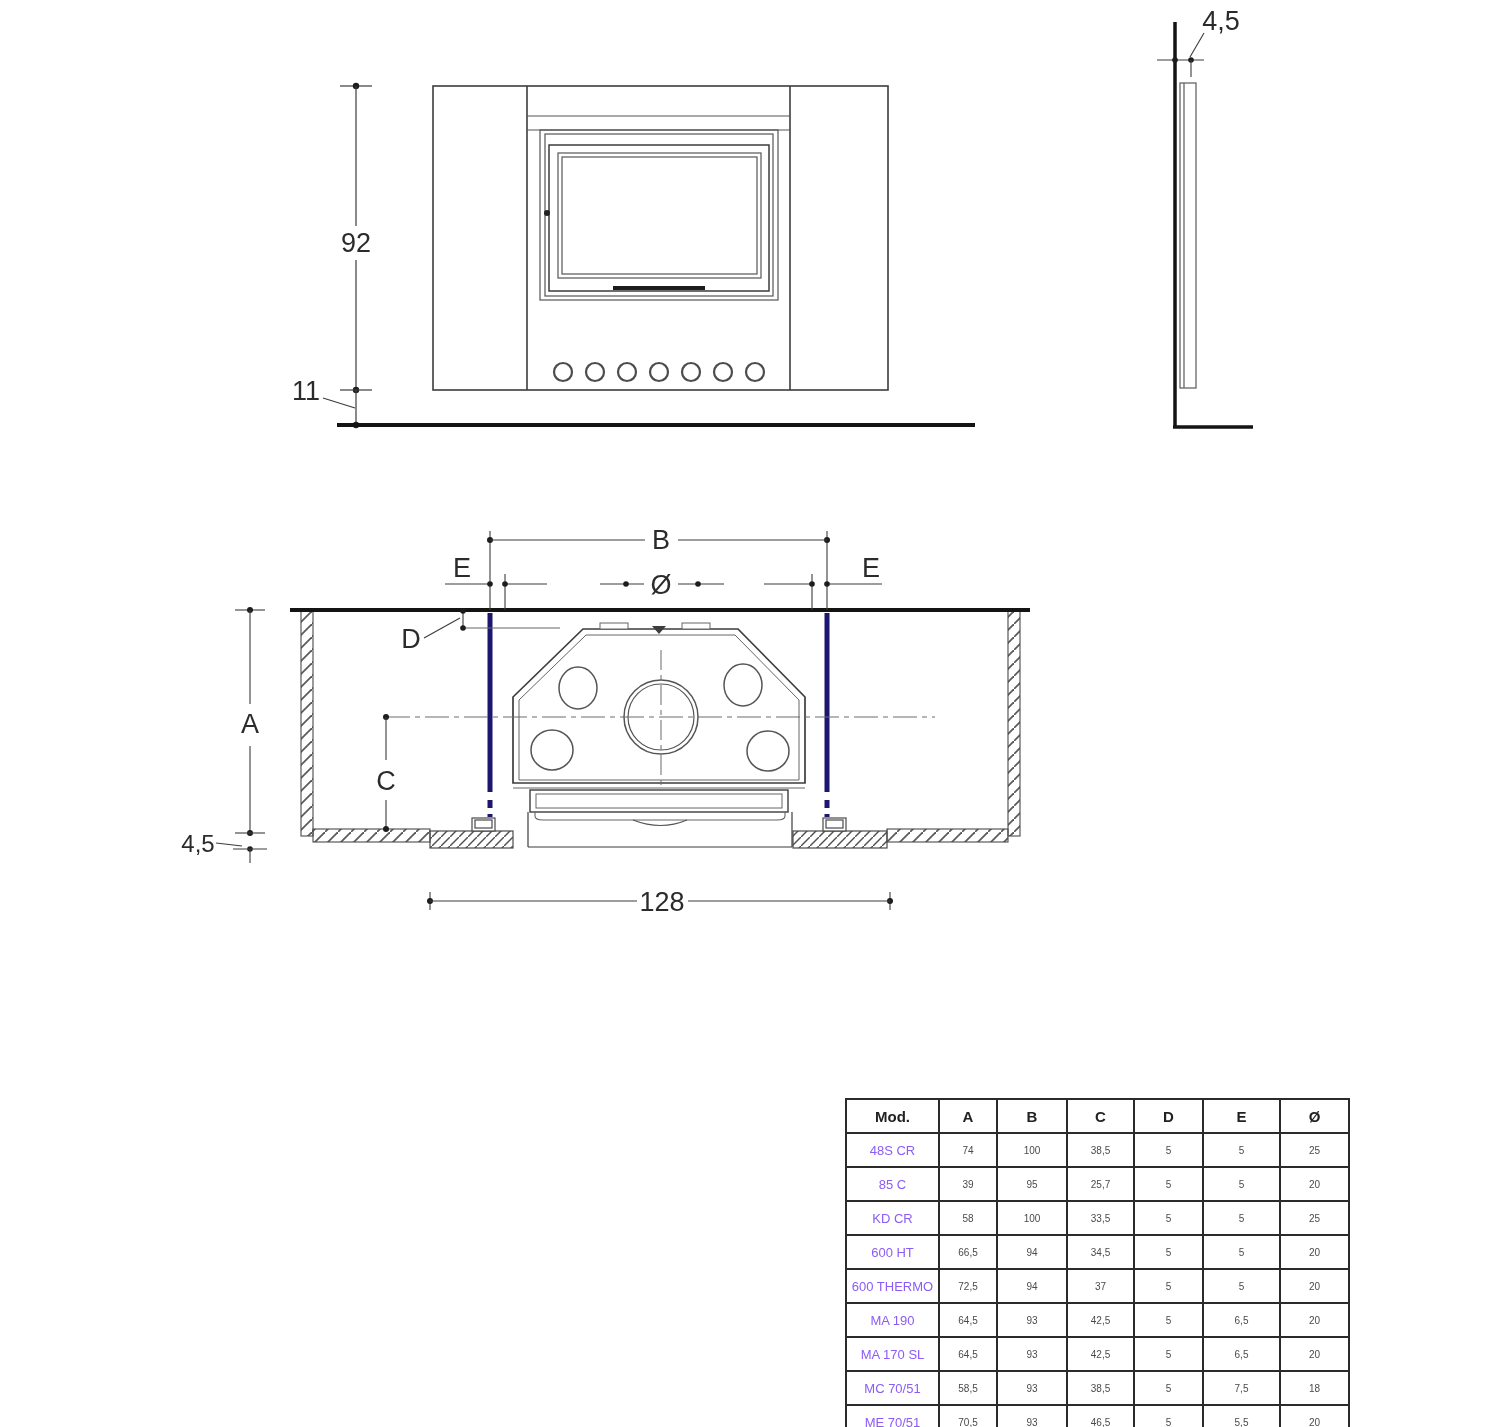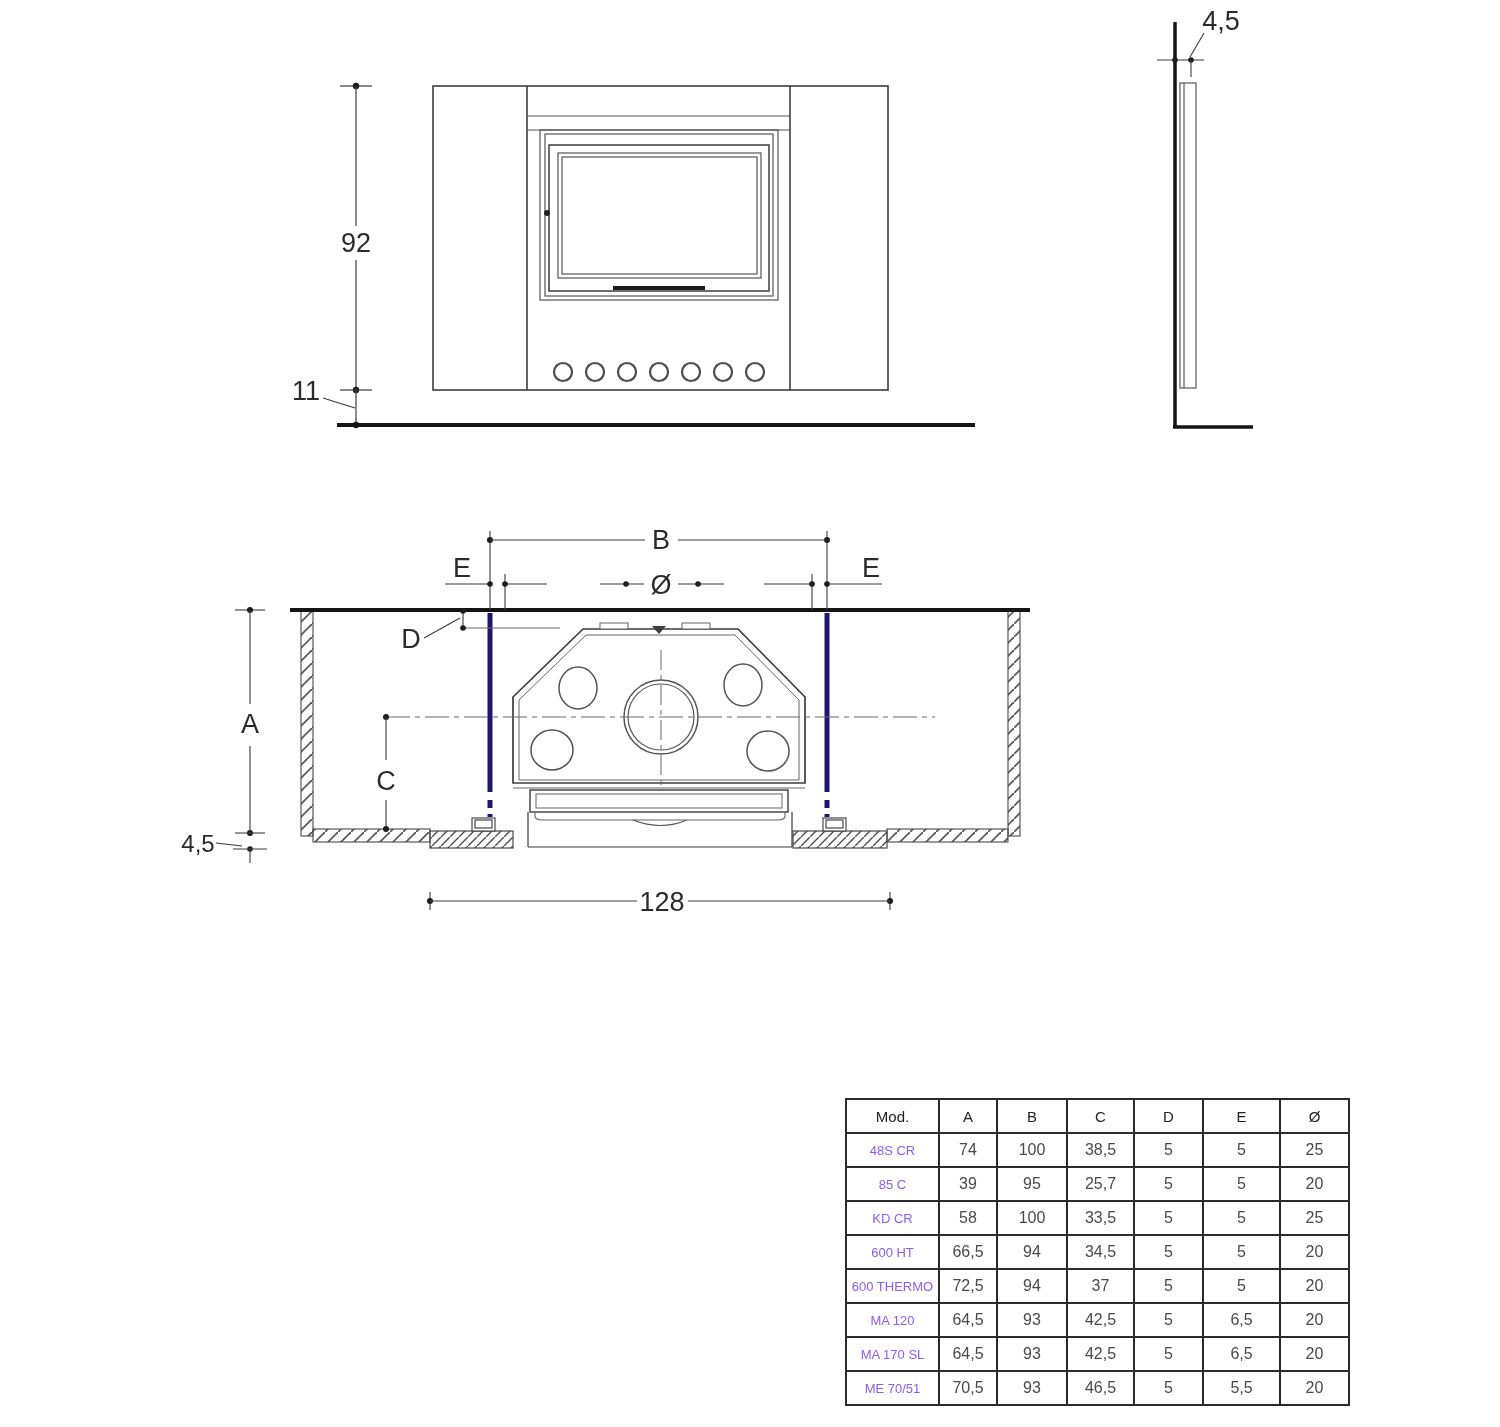--- a/index.html
+++ b/index.html
@@ -18,24 +18,24 @@
     position:absolute;left:845px;top:1098px;width:503px;
   }
   table.spec{
     border-collapse:collapse;table-layout:fixed;width:503px;
     background:#fff;
   }
   table.spec th, table.spec td{
     border:2px solid #2b2b2b;text-align:center;vertical-align:middle;
     padding:0;overflow:hidden;white-space:nowrap;
   }
-  table.spec th{height:32px;font-size:15px;font-weight:normal;color:#222;}
+  table.spec th{height:32px;font-size:15px;font-weight:bold;color:#222;}
   table.spec td{height:32px;}
   table.spec td.model{font-size:13px;color:#8b5cf6;}
-  table.spec td.num{font-size:16px;color:#4a4a4a;}
+  table.spec td.num{font-size:10px;color:#4a4a4a;}
 </style>
 </head>
 <body>
 
 
 
 <svg width="1500" height="1427" viewBox="0 0 1500 1427">
   <defs>
     <pattern id="hatchWall" width="13" height="13" patternUnits="userSpaceOnUse">
       <path d="M0,13 L13,0" stroke="#5a5a5a" stroke-width="1.8" fill="none"></path>
@@ -313,38 +313,47 @@
         <tr>
           <td class="model">600 THERMO</td>
           <td class="num">72,5</td>
           <td class="num">94</td>
           <td class="num">37</td>
           <td class="num">5</td>
           <td class="num">5</td>
           <td class="num">20</td>
         </tr>
         <tr>
-          <td class="model">MA 120</td>
+          <td class="model">MA 190</td>
           <td class="num">64,5</td>
           <td class="num">93</td>
           <td class="num">42,5</td>
           <td class="num">5</td>
           <td class="num">6,5</td>
           <td class="num">20</td>
         </tr>
         <tr>
           <td class="model">MA 170 SL</td>
           <td class="num">64,5</td>
           <td class="num">93</td>
           <td class="num">42,5</td>
           <td class="num">5</td>
           <td class="num">6,5</td>
           <td class="num">20</td>
         </tr>
         <tr>
+          <td class="model">MC 70/51</td>
+          <td class="num">58,5</td>
+          <td class="num">93</td>
+          <td class="num">38,5</td>
+          <td class="num">5</td>
+          <td class="num">7,5</td>
+          <td class="num">18</td>
+        </tr>
+        <tr>
           <td class="model">ME 70/51</td>
           <td class="num">70,5</td>
           <td class="num">93</td>
           <td class="num">46,5</td>
           <td class="num">5</td>
           <td class="num">5,5</td>
           <td class="num">20</td>
         </tr>
       </tbody>
   </table>

